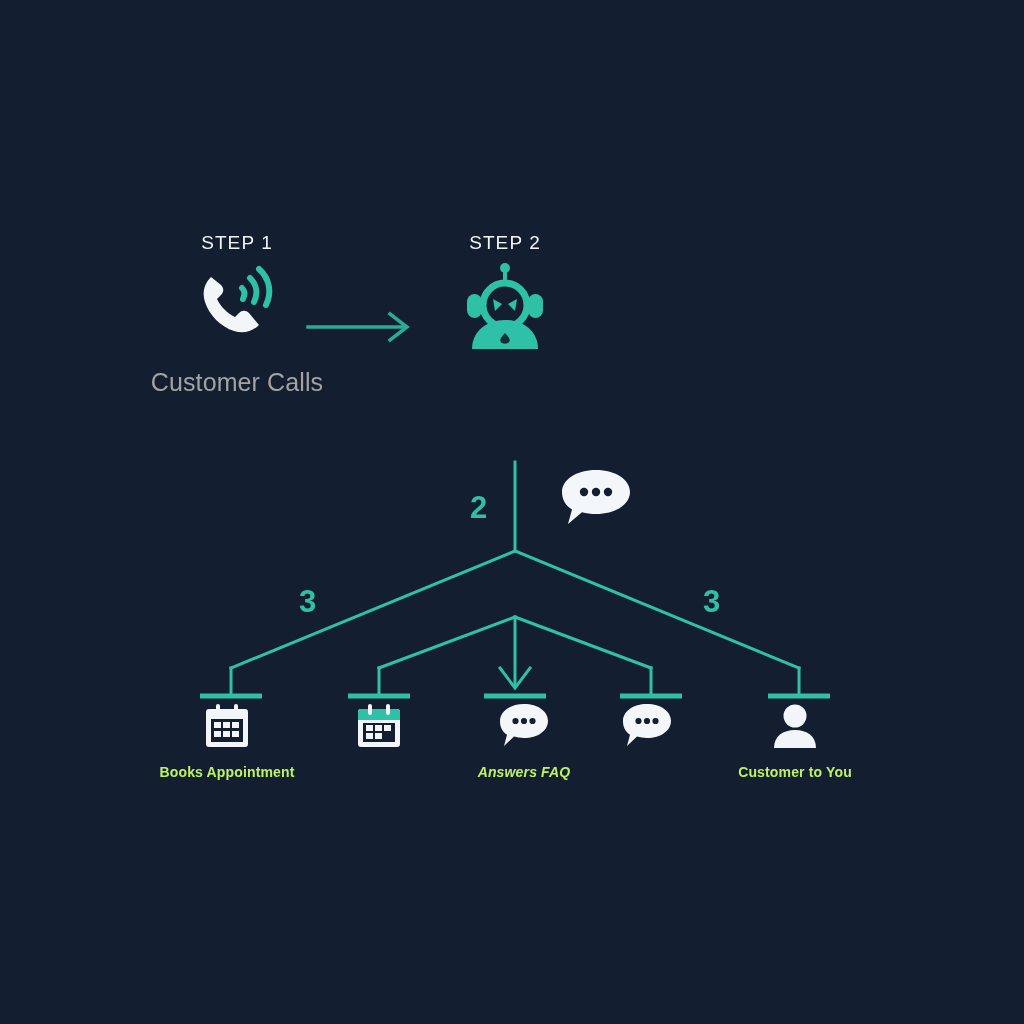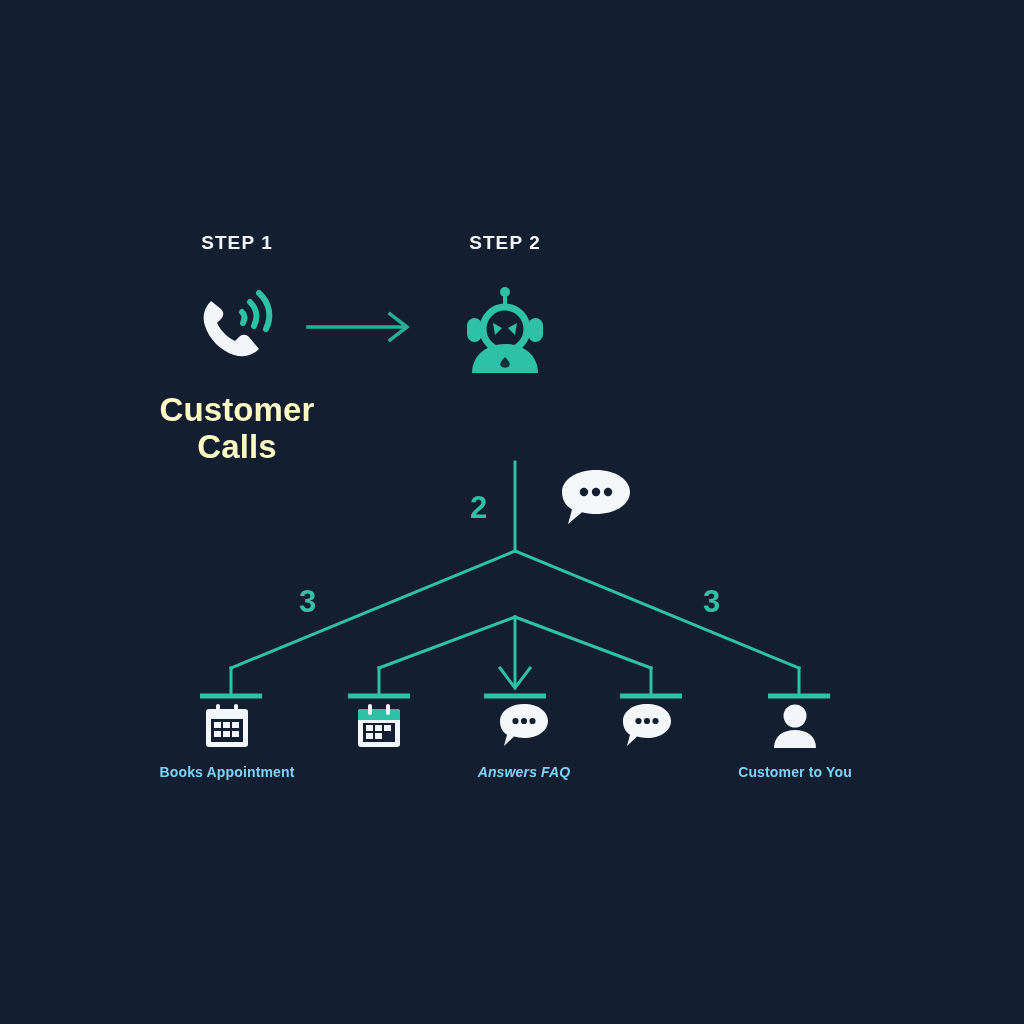--- a/index.html
+++ b/index.html
@@ -21,35 +21,35 @@
     pointer-events:none;
   }
   
   .step {
     position:absolute;
     width:230px;
     text-align:center;
   }
   .step-kicker {
     font-size:19px;
-    font-weight:700;
+    font-weight:400;
     letter-spacing:1.1px;
     color:#f2f5f8;
-    margin-bottom:32px;
+    margin-bottom:8px;
   }
   .step-icon {
     height:86px;
     display:flex; align-items:center; justify-content:center;
     margin-bottom:20px;
   }
   .step-label {
-    font-size:33px;
-    font-weight:700;
+    font-size:25px;
+    font-weight:400;
     line-height:1.12;
-    color:#fef9c3;
+    color:#a3a3a3;
     letter-spacing:.1px;
   }
   #step-1 { left:122px; top:232px; }
   #step-2 { left:390px; top:232px; }
 
   
   #step-arrow {
     position:absolute; left:306px; top:308px;
     width:110px; height:36px;
   }
@@ -81,21 +81,21 @@
   }
   .leaf-icon {
     height:52px;
     display:flex; align-items:flex-start; justify-content:center;
     margin-bottom:10px;
   }
   .leaf-label {
     font-size:14px;
     font-weight:600;
     line-height:1.25;
-    color:#7dd3fc;
+    color:#bef264;
     letter-spacing:.15px;
   }
   .leaf-label.blank { visibility:hidden; }
   #leaf-0 { left:139px; }
   #leaf-1 { left:291px; }
   #leaf-2 { left:436px;font-style:italic; }
   #leaf-3 { left:559px; }
   #leaf-4 { left:707px; }
 </style>
 </head>

